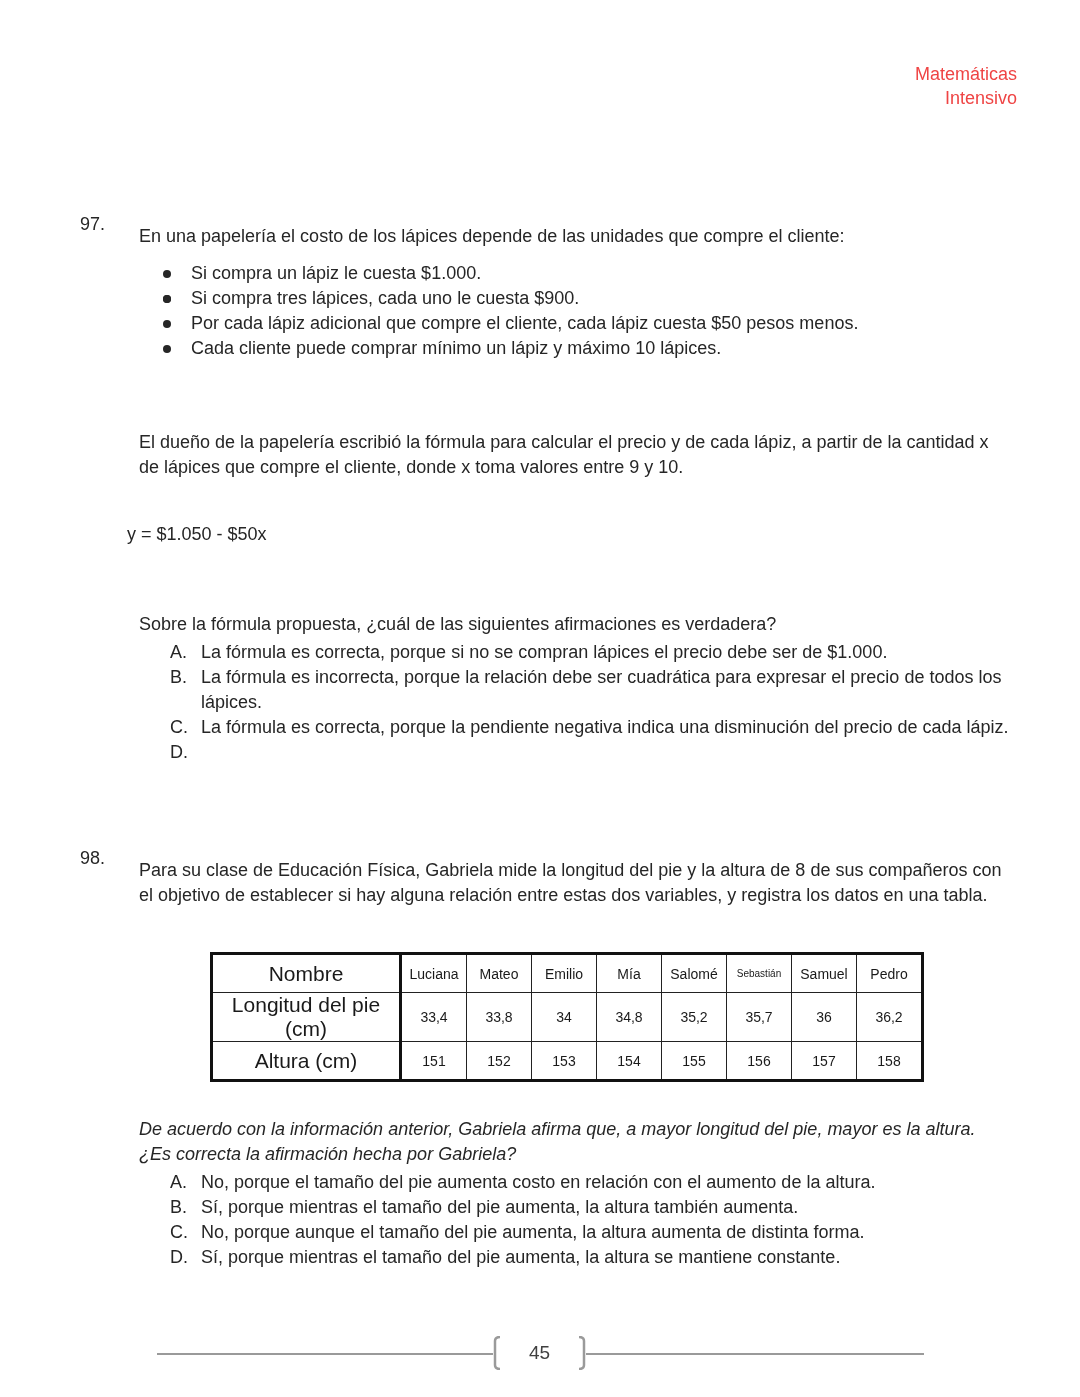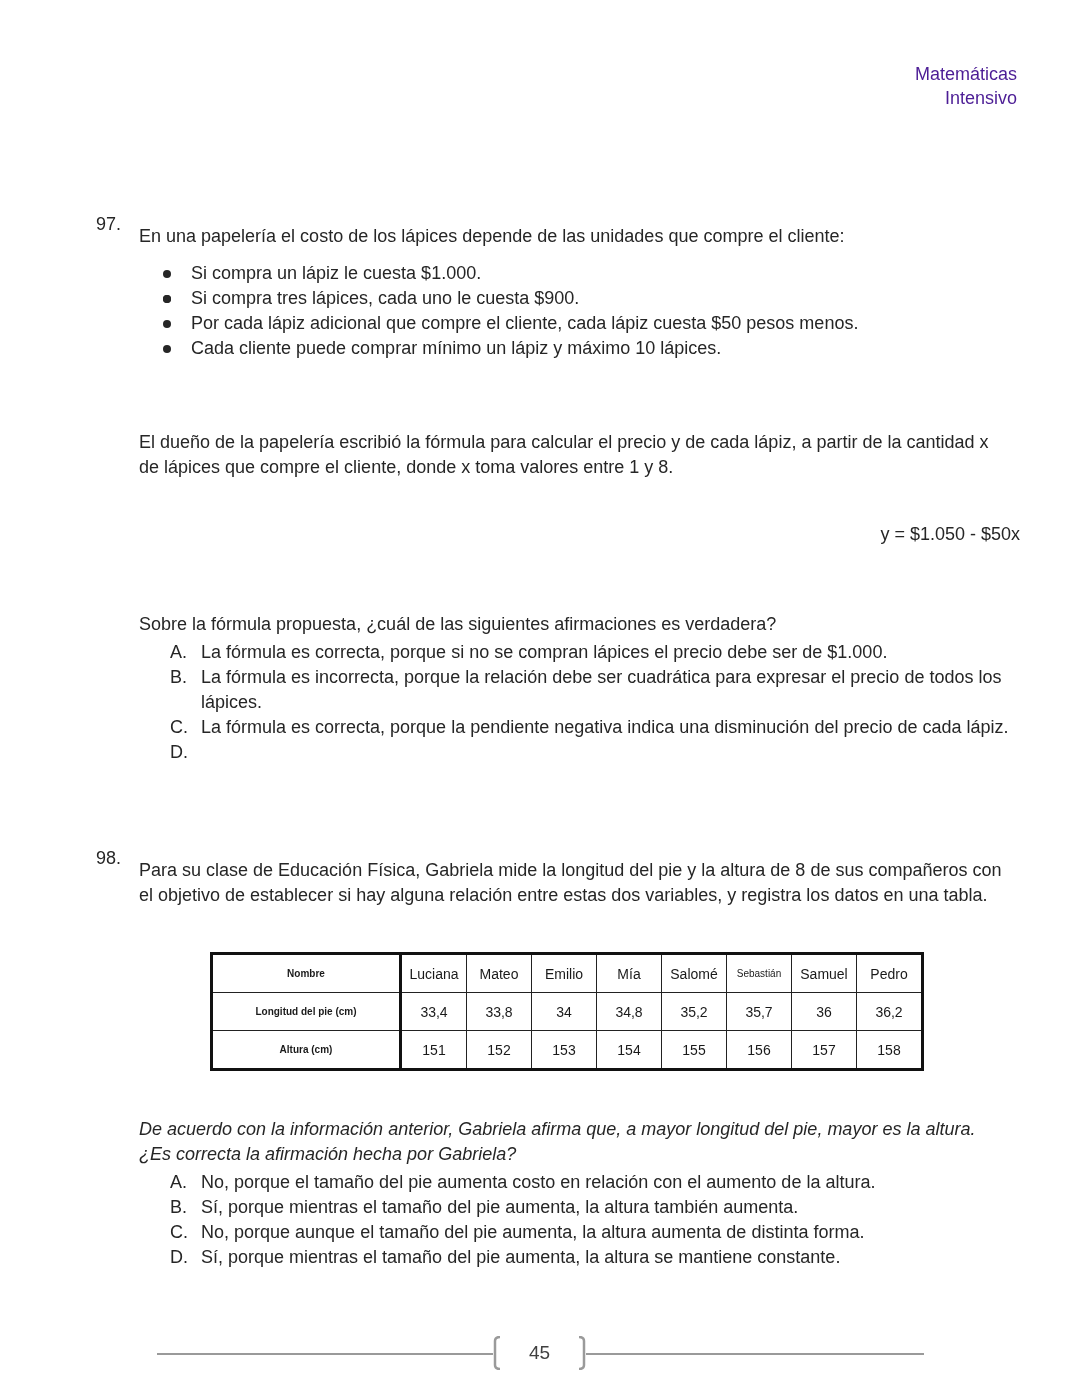--- a/index.html
+++ b/index.html
@@ -15,32 +15,32 @@
       font-family: "Liberation Sans", sans-serif;
       color: #262626;
     }
     .header {
       position: absolute;
       right: 63px;
       top: 62px;
       text-align: right;
       font-size: 18px;
       line-height: 24px;
-      color: #4c1d95;
+      color: #ef4444;
     }
     .q {
       position: absolute;
       left: 80px;
       width: 940px;
       font-size: 18px;
       line-height: 25px;
     }
     .q-num {
       position: absolute;
-      left: 16px;
+      left: 0;
       top: 0;
     }
     .q-body {
       margin-left: 47px;
     }
     .bullets {
       list-style: none;
       margin: 0;
       padding: 0 0 0 36px;
     }
@@ -54,21 +54,21 @@
       top: 9px;
       width: 8px;
       height: 8px;
       border-radius: 50%;
       background: #262626;
     }
     .para {
       margin: 12px;
     }
     .formula {
-      text-align: right;
+      text-align: left;
       margin: 0;
     }
     .options {
       list-style: none;
       margin: 0;
       padding: 0 0 0 43px;
     }
     .options li {
       position: relative;
       padding-left: 31px;
@@ -89,22 +89,22 @@
       color: #1a1a1a;
     }
     .data-table td {
       border: 1.5px solid #222;
       text-align: center;
       height: 37px;
       padding: 0;
     }
     .data-table td.rowhead {
       width: 186px;
-      font-weight: bold;
-      font-size: 10px;
+      font-weight: normal;
+      font-size: 21px;
       border-right: 3px solid #111;
     }
     .data-table td.col {
       width: 64px;
     }
     .data-table td.tiny {
       font-size: 10px;
     }
     
     .footer {
@@ -157,21 +157,21 @@
       <li><span class="dot"></span></li>
       <li><span class="dot"></span><span>Si compra tres lápices, cada uno le cuesta $900.</span></li>
       <li><span class="dot"></span><span>Por cada lápiz adicional que compre el cliente, cada lápiz cuesta $50 pesos menos.</span></li>
       <li><span class="dot"></span><span>Cada cliente puede comprar mínimo un lápiz y máximo 10 lápices.</span></li>
     </ul>
   </div>
 </div>
 
 <div class="q" style="top:418px;">
   <div class="q-body">
-    <p class="para">El dueño de la papelería escribió la fórmula para calcular el precio y de cada lápiz, a partir de la cantidad x de lápices que compre el cliente, donde x toma valores entre 1 y 8.</p>
+    <p class="para">El dueño de la papelería escribió la fórmula para calcular el precio y de cada lápiz, a partir de la cantidad x de lápices que compre el cliente, donde x toma valores entre 9 y 10.</p>
   </div>
 </div>
 
 <div class="q" style="top:522px;">
   <div class="q-body">
     <p class="formula">y = $1.050 - $50x</p>
   </div>
 </div>
 
 <div class="q" style="top:600px;">

